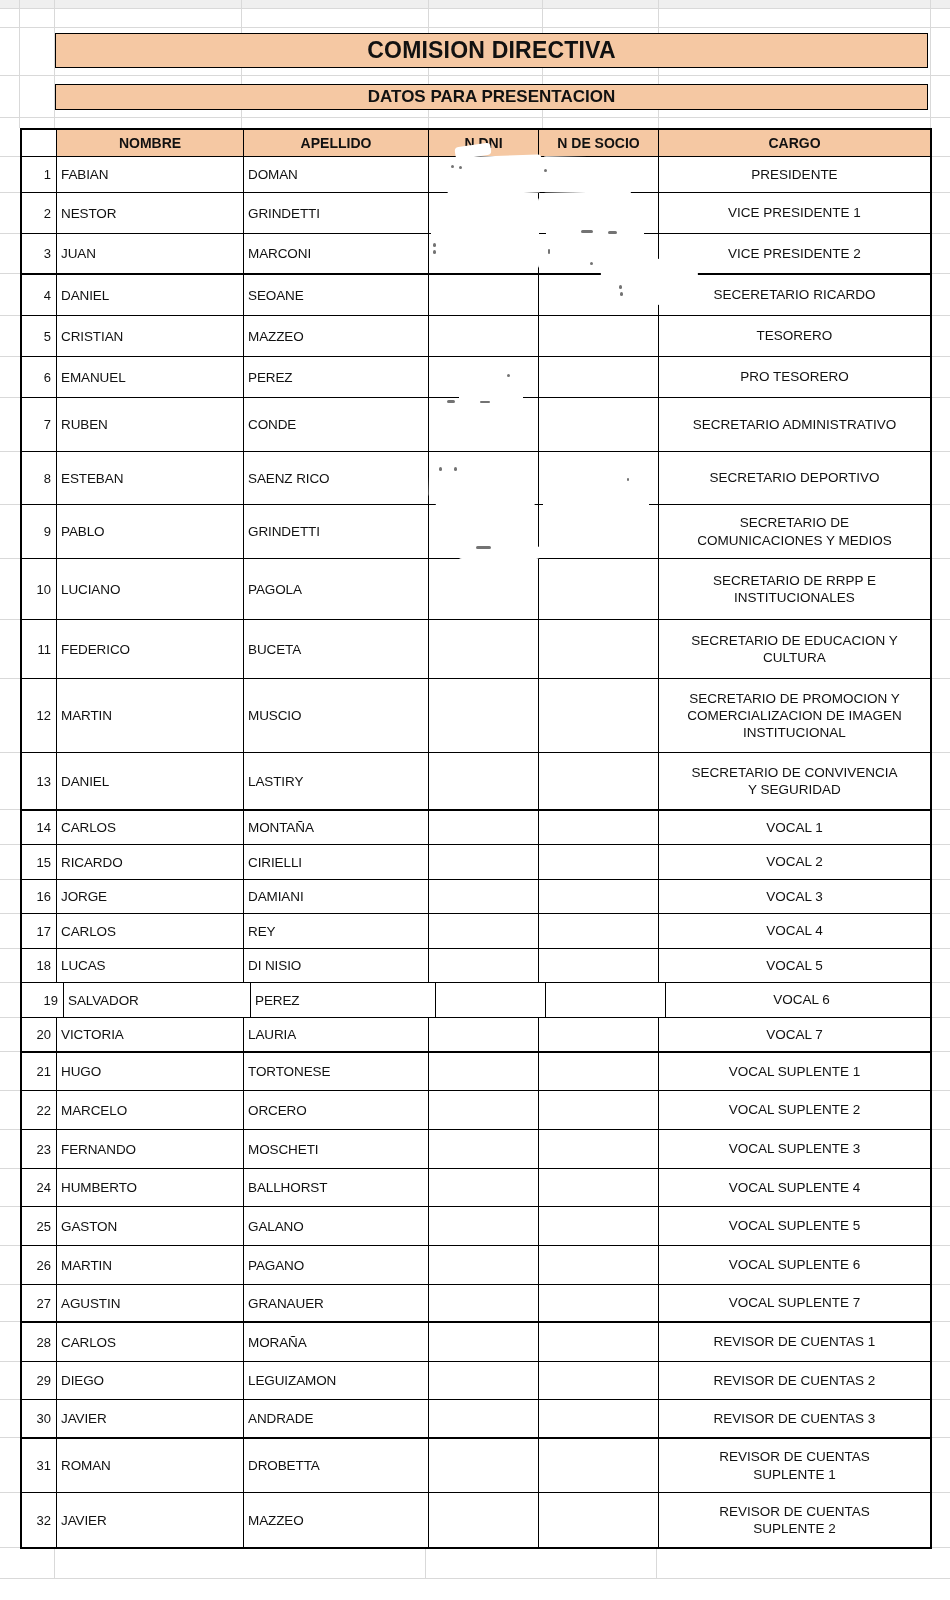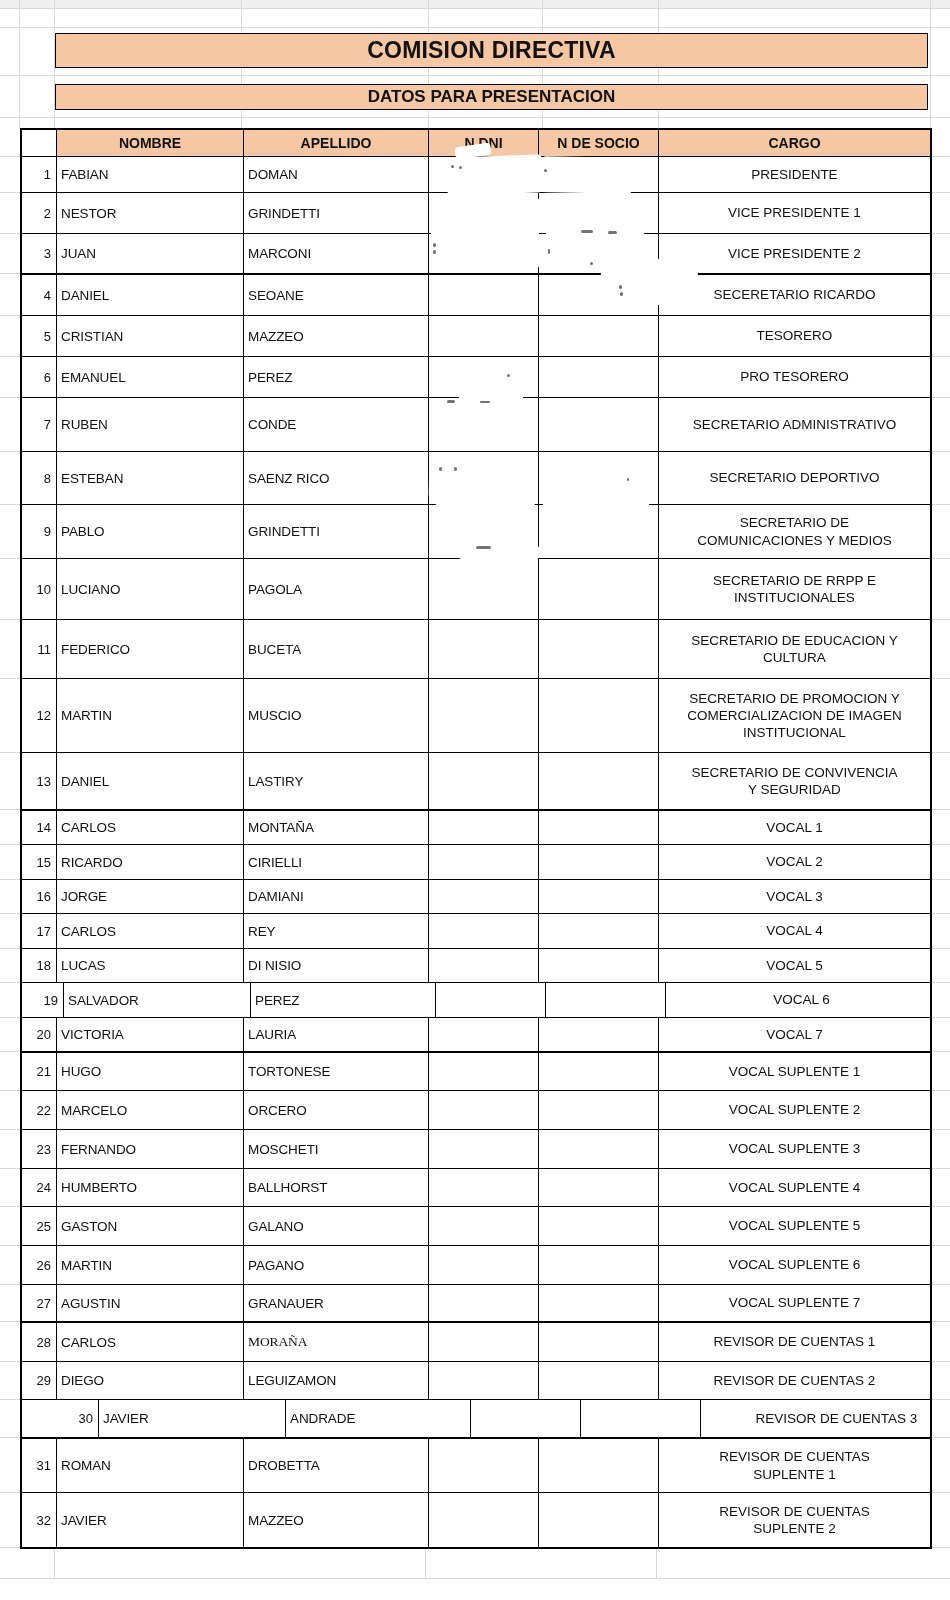--- a/index.html
+++ b/index.html
@@ -307,34 +307,34 @@
           <div class="c num" style="width: 35px; flex: 0 0 35px;">27</div>
           <div class="c txt" style="width: 187px; flex: 0 0 187px;">AGUSTIN</div>
           <div class="c txt" style="width: 185px; flex: 0 0 185px;">GRANAUER</div>
           <div class="c" style="width: 110px; flex: 0 0 110px;"></div>
           <div class="c" style="width: 120px; flex: 0 0 120px;"></div>
           <div class="c ctr" style="width: 271px; flex: 0 0 271px;">VOCAL SUPLENTE 7</div>
         </div>
         <div class="t-row" style="height: 39px;">
           <div class="c num" style="width: 35px; flex: 0 0 35px;">28</div>
           <div class="c txt" style="width: 187px; flex: 0 0 187px;">CARLOS</div>
-          <div class="c txt" style="width: 185px; flex: 0 0 185px; font-family: Liberation Serif, serif;">MORAÑA</div>
+          <div class="c txt" style="width: 185px; flex: 0 0 185px;">MORAÑA</div>
           <div class="c" style="width: 110px; flex: 0 0 110px;"></div>
           <div class="c" style="width: 120px; flex: 0 0 120px;"></div>
           <div class="c ctr" style="width: 271px; flex: 0 0 271px;">REVISOR DE CUENTAS 1</div>
         </div>
         <div class="t-row" style="height: 38px;">
           <div class="c num" style="width: 35px; flex: 0 0 35px;">29</div>
           <div class="c txt" style="width: 187px; flex: 0 0 187px;">DIEGO</div>
           <div class="c txt" style="width: 185px; flex: 0 0 185px;">LEGUIZAMON</div>
           <div class="c" style="width: 110px; flex: 0 0 110px;"></div>
           <div class="c" style="width: 120px; flex: 0 0 120px;"></div>
           <div class="c ctr" style="width: 271px; flex: 0 0 271px;">REVISOR DE CUENTAS 2</div>
         </div>
-        <div class="t-row thick" style="height: 39px; padding-left: 42px;">
+        <div class="t-row thick" style="height: 39px;">
           <div class="c num" style="width: 35px; flex: 0 0 35px;">30</div>
           <div class="c txt" style="width: 187px; flex: 0 0 187px;">JAVIER</div>
           <div class="c txt" style="width: 185px; flex: 0 0 185px;">ANDRADE</div>
           <div class="c" style="width: 110px; flex: 0 0 110px;"></div>
           <div class="c" style="width: 120px; flex: 0 0 120px;"></div>
           <div class="c ctr" style="width: 271px; flex: 0 0 271px;">REVISOR DE CUENTAS 3</div>
         </div>
         <div class="t-row" style="height: 54px;">
           <div class="c num" style="width: 35px; flex: 0 0 35px;">31</div>
           <div class="c txt" style="width: 187px; flex: 0 0 187px;">ROMAN</div>

